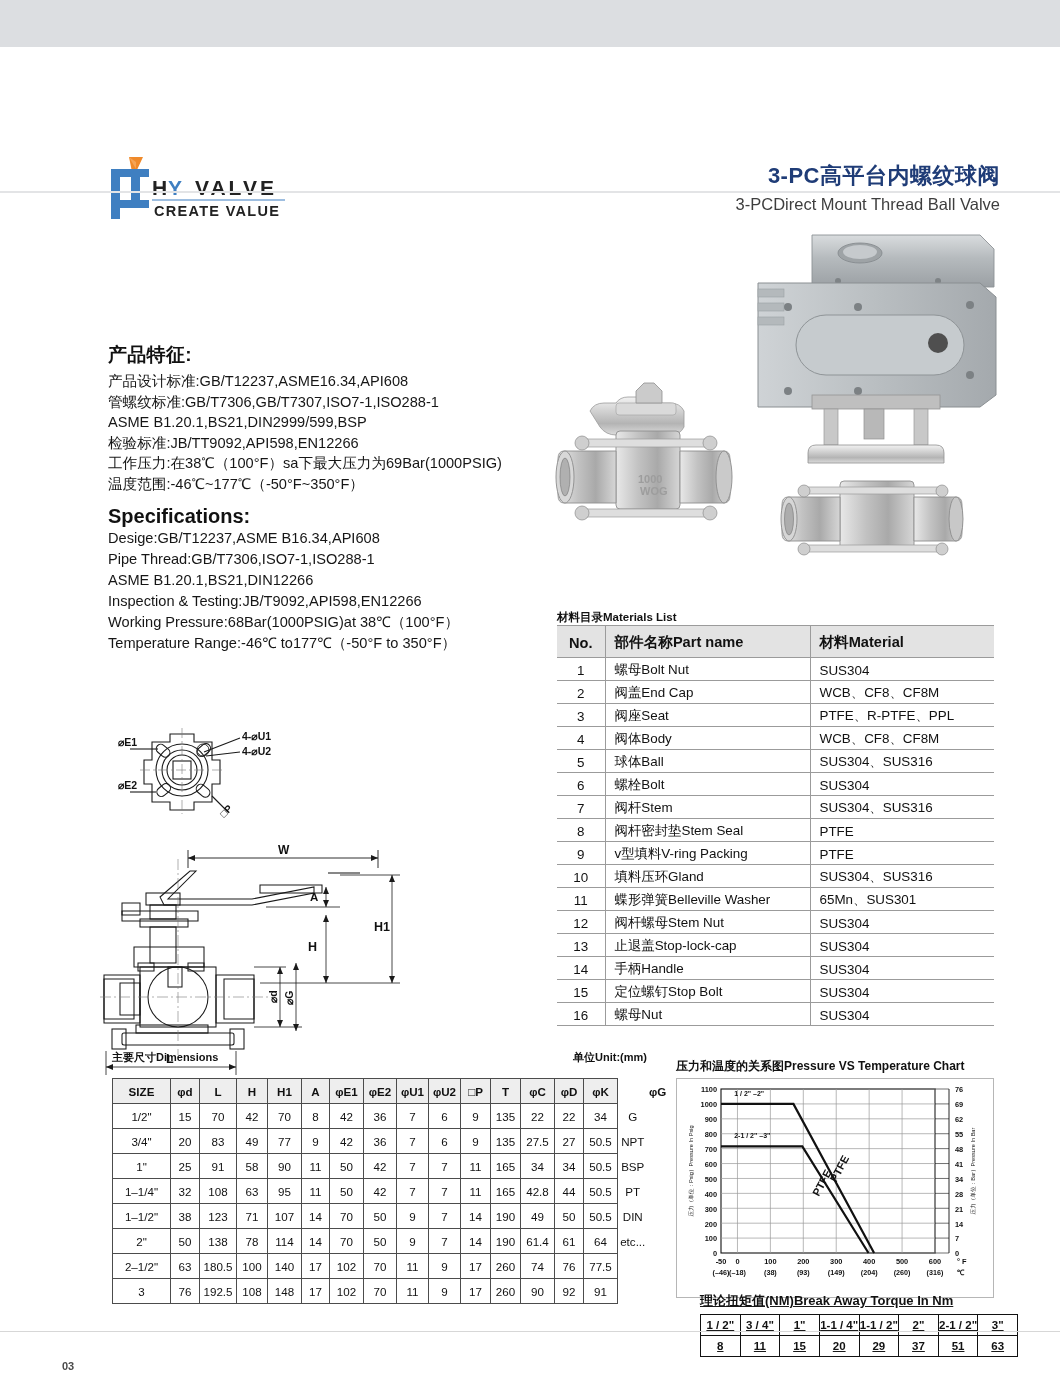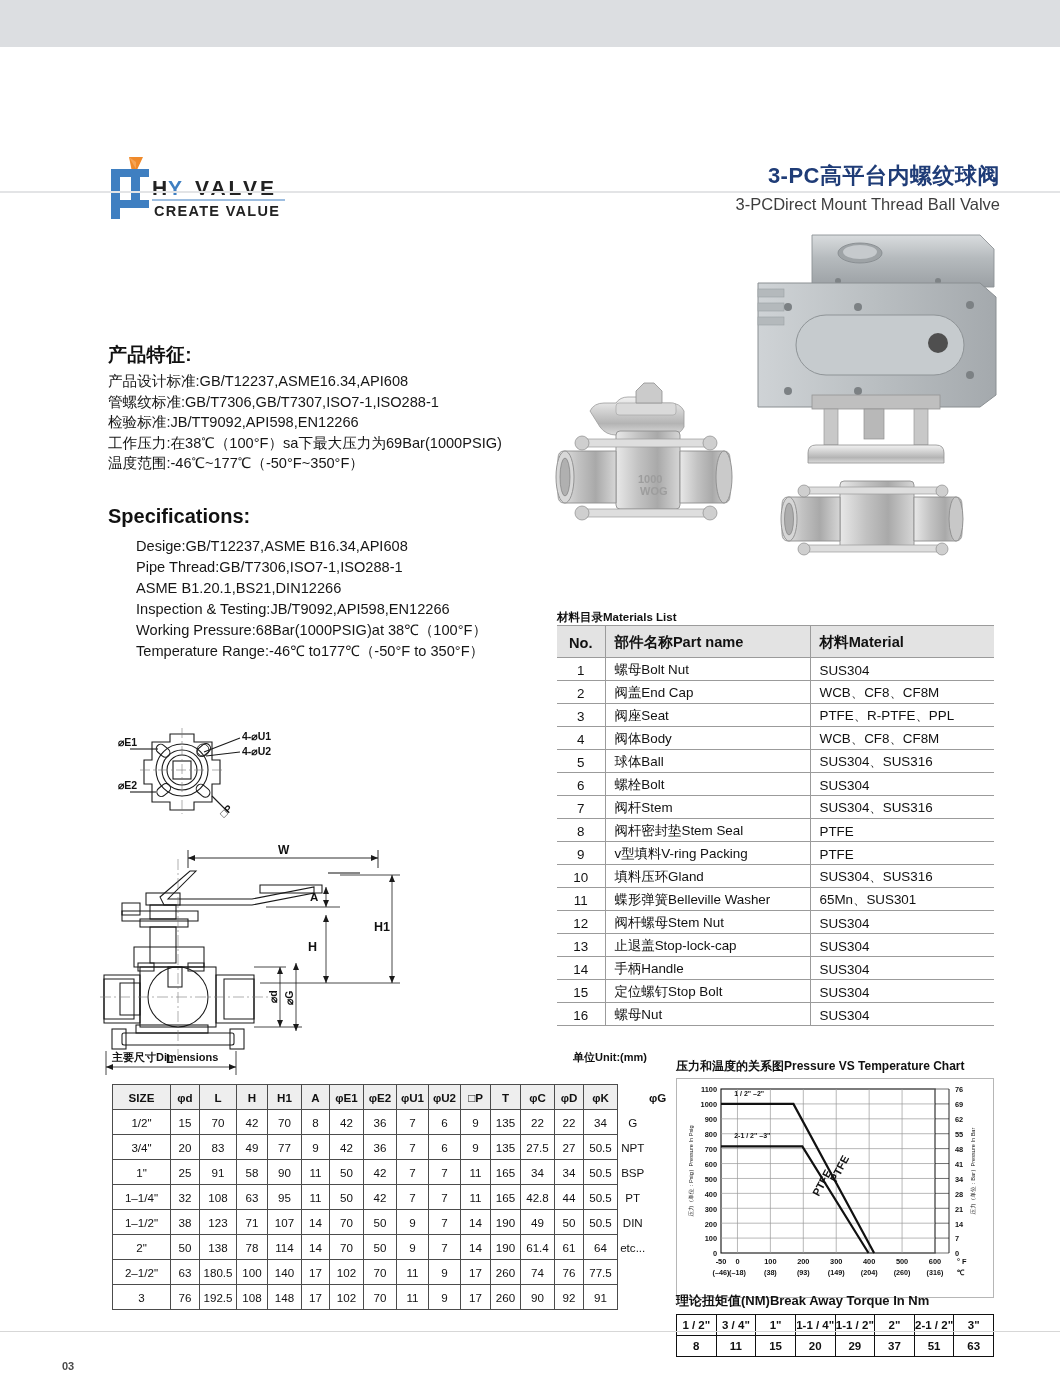--- a/index.html
+++ b/index.html
@@ -28,22 +28,22 @@
     font-size:16.5px; color:#3e3e3e; text-align:right; white-space:nowrap;
   }
   .header-rule { position:absolute; left:0; top:191px; width:1060px; height:2px; background:#e3e4e6; }
 
   
   .feat-block { position:absolute; left:108px; top:342px; width:440px; }
   .feat-title { font-size:19px; font-weight:bold; color:#111; margin-bottom:3px; letter-spacing:0.3px;}
   .feat-line { font-size:14.6px; line-height:20.5px; color:#161616; white-space:nowrap; }
 
   .spec-block { position:absolute; left:108px; top:505px; width:450px; }
-  .spec-title { font-size:20px; font-weight:bold; color:#111; margin-bottom:8px; }
-  .spec-line { font-size:14.6px; line-height:21px; color:#161616; white-space:nowrap;margin-left:28px; }
+  .spec-title { font-size:20px; font-weight:bold; color:#111; margin-bottom:0; }
+  .spec-line { font-size:14.6px; line-height:21px; color:#161616; white-space:nowrap; }
 
   
   .photo { position:absolute; left:540px; top:215px; width:470px; height:375px; }
 
   
   .draw-top { position:absolute; left:100px; top:718px; width:330px; height:150px; }
   .draw-main { position:absolute; left:100px; top:855px; width:340px; height:235px; }
 
   
   .mat-wrap { position:absolute; left:557px; top:610px; width:437px; }
@@ -62,37 +62,37 @@
   table.mat .col-mat { text-align:left; padding-left:9px; }
   table.mat thead th.col-no, table.mat thead th.col-pn { border-right:1px solid #9b9b9b; }
   table.mat tbody tr td { border-top:none; }
   table.mat tbody tr:last-child td { border-bottom:1px solid #9b9b9b; }
 
   
   .dim-wrap { position:absolute; left:112px; top:1050px; width:535px; }
   .dim-head-row { position:relative; height:16px; }
   .dim-cap { position:absolute; left:0; top:0; font-size:11px; font-weight:bold; color:#111; }
   .dim-unit { position:absolute; right:0; top:0; font-size:11px; font-weight:bold; color:#111; }
-  table.dim { border-collapse:collapse; width:535px; table-layout:fixed; margin-top:18px; }
+  table.dim { border-collapse:collapse; width:535px; table-layout:fixed; margin-top:12px; }
   table.dim th, table.dim td {
     border:1px solid #4c4c4c; font-size:11.6px; color:#111;
     text-align:center; height:25px; padding:0; font-weight:bold;
   }
   table.dim td { font-weight:normal; }
   table.dim th { background:#eeeeee; }
   table.dim .thread-cell { border-left:1px solid #4c4c4c; border-right:none; border-top:none; border-bottom:none; font-size:11.6px; }
   table.dim .thread-head { border:none; background:transparent; font-weight:bold;padding-left:31px; }
 
   
   .chart-wrap { position:absolute; left:676px; top:1058px; width:318px; }
   .chart-cap { font-size:12px; font-weight:bold; color:#111; margin-bottom:3px; }
   .chart-box { position:relative; width:318px; height:220px; border:1px solid #b6b6b6; background:#fff; }
 
   
-  .tq-wrap { position:absolute; left:676px; top:1292px; width:318px; }
+  .tq-wrap { position:absolute; left:700px; top:1292px; width:318px;text-decoration:underline; }
   .tq-cap { font-size:13px; font-weight:bold; color:#111; margin-bottom:4px; }
   table.tq { border-collapse:collapse; width:318px; table-layout:fixed; }
   table.tq th, table.tq td {
     border:1px solid #111; font-size:11.5px; font-weight:bold; color:#111;
     text-align:center; height:21px; padding:0;
   }
   table.tq td { font-weight:bold; }
 
   
   .footer-rule { position:absolute; left:0; top:1331px; width:1060px; height:1px; background:#d7d7d7; }
@@ -223,20 +223,21 @@
       <circle cx="264" cy="334" r="6" fill="#cfcfcf" stroke="#8d8d8d" stroke-width="0.7"></circle>
       <circle cx="402" cy="334" r="6" fill="#cfcfcf" stroke="#8d8d8d" stroke-width="0.7"></circle>
     </g>
   </svg>
 </div>
 
 <div class="feat-block">
   <div class="feat-title">产品特征:</div>
   <div class="feat-line">产品设计标准:GB/T12237,ASME16.34,API608</div>
   <div class="feat-line">管螺纹标准:GB/T7306,GB/T7307,ISO7-1,ISO288-1</div>
+  <div class="feat-line">ASME B1.20.1,BS21,DIN2999/599,BSP</div>
   <div class="feat-line">检验标准:JB/TT9092,API598,EN12266</div>
   <div class="feat-line">工作压力:在38℃（100°F）sa下最大压力为69Bar(1000PSIG)</div>
   <div class="feat-line">温度范围:-46℃~177℃（-50°F~350°F）</div>
 </div>
 
 <div class="spec-block">
   <div class="spec-title">Specifications:</div>
   <div class="spec-line">Desige:GB/T12237,ASME B16.34,API608</div>
   <div class="spec-line">Pipe Thread:GB/T7306,ISO7-1,ISO288-1</div>
   <div class="spec-line">ASME B1.20.1,BS21,DIN12266</div>

